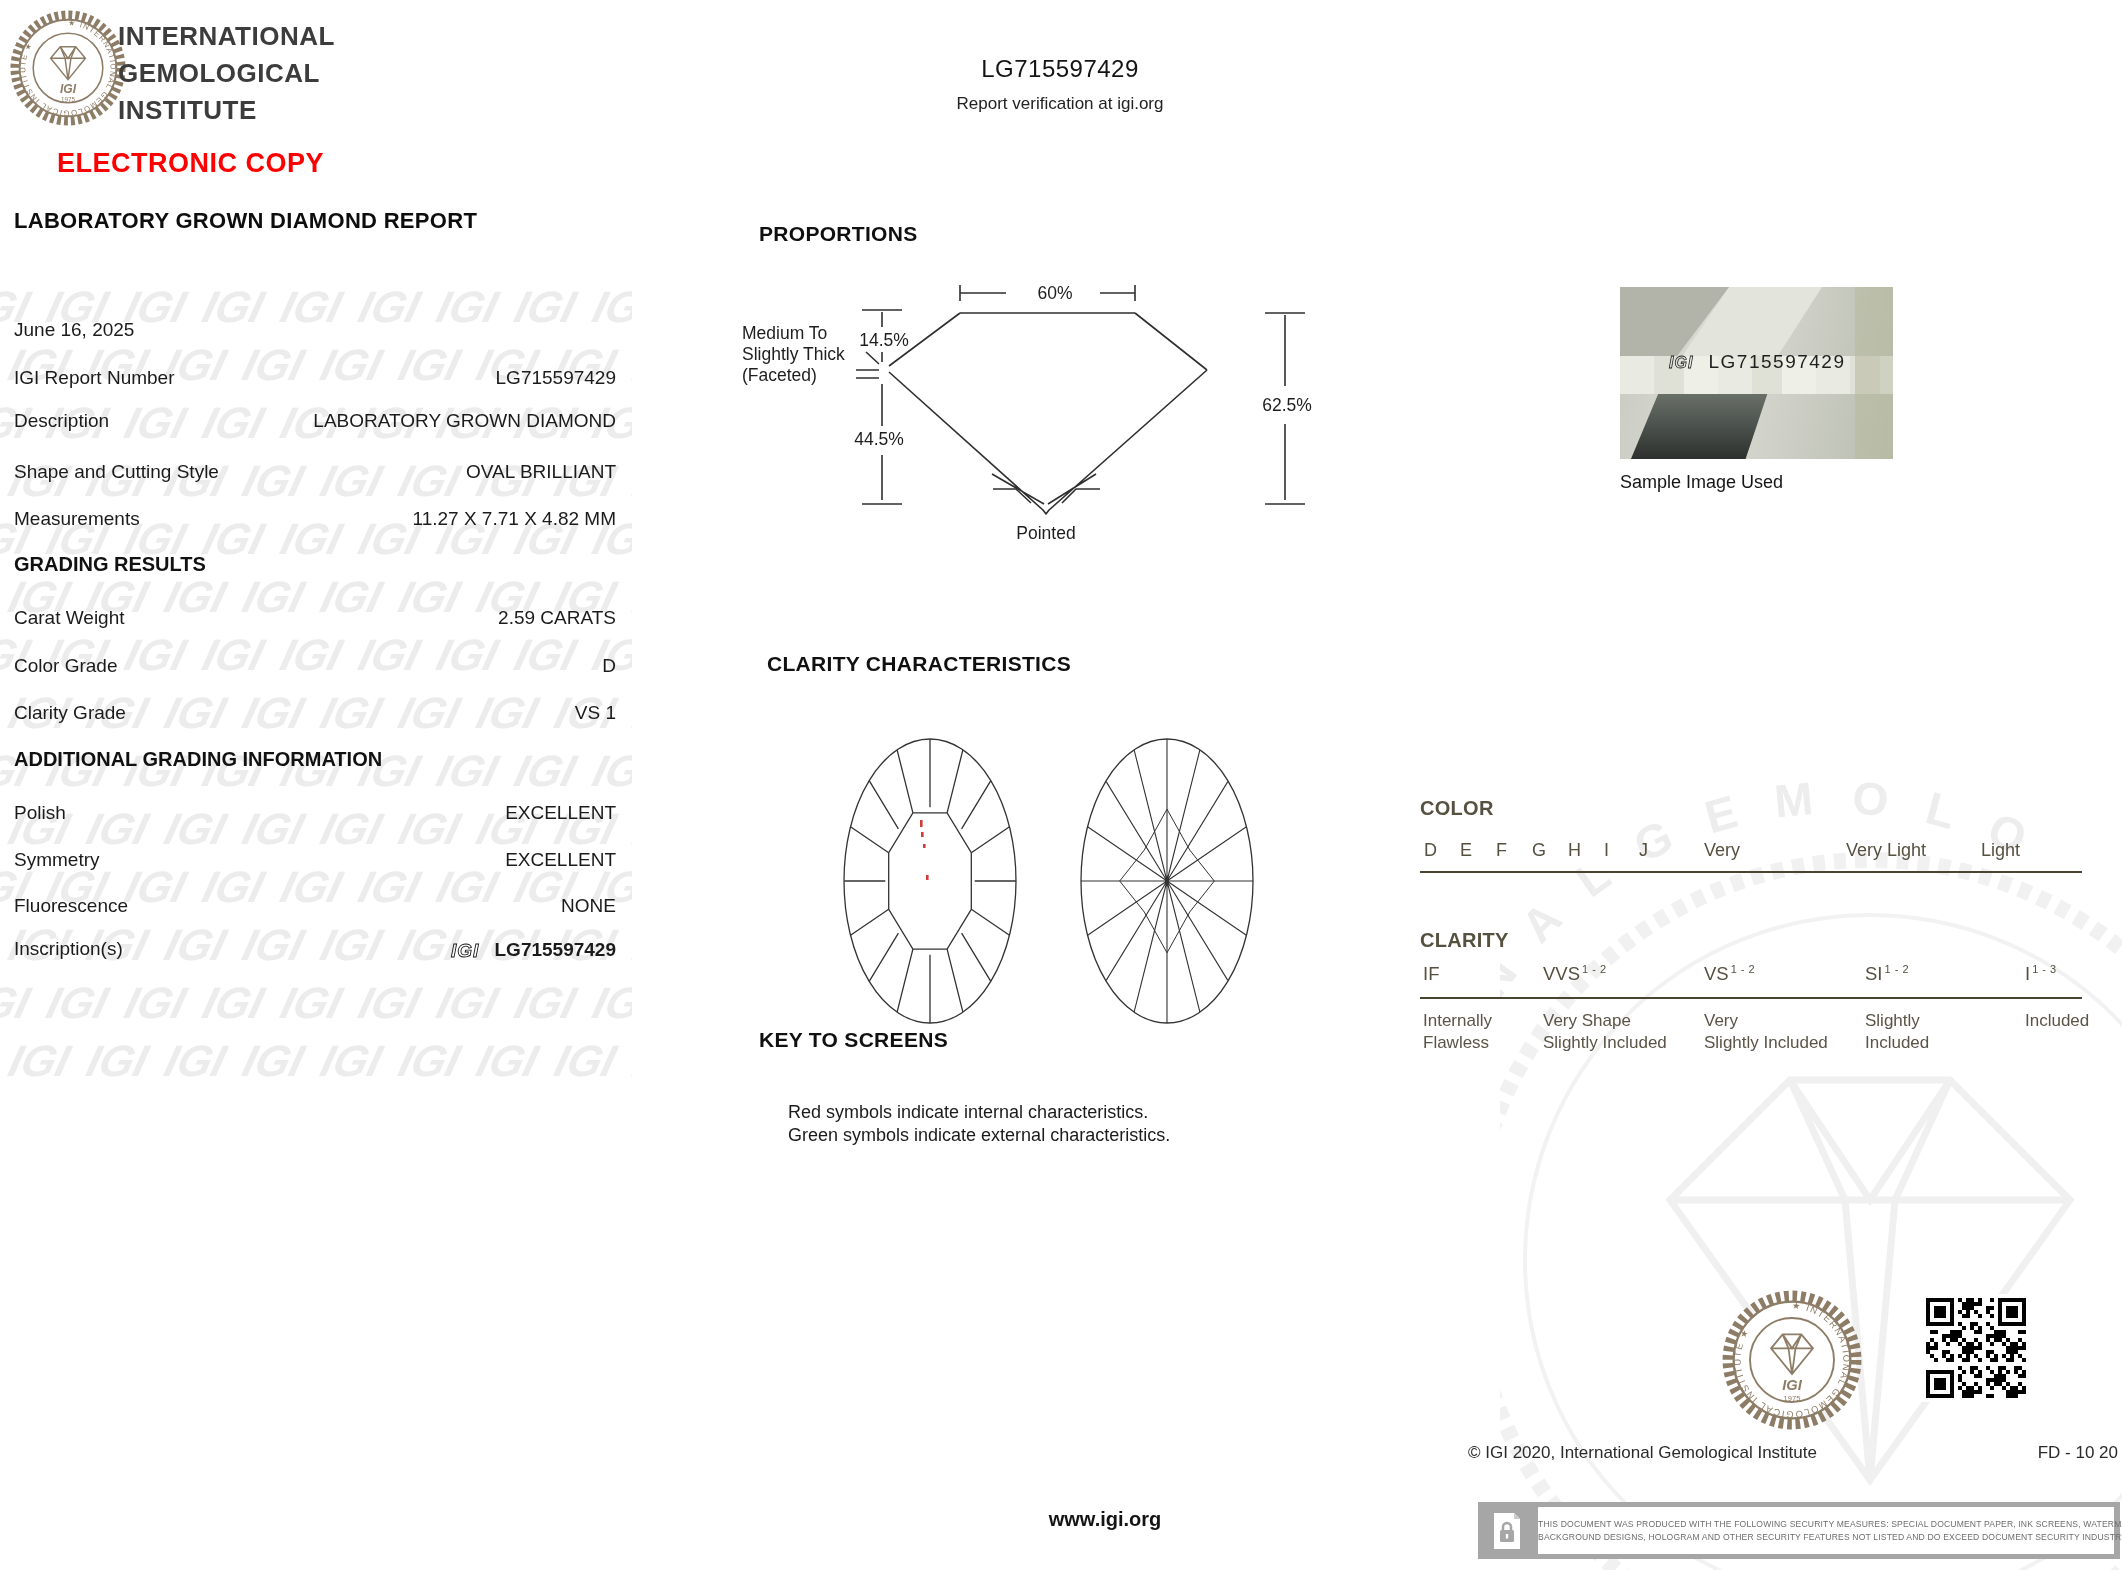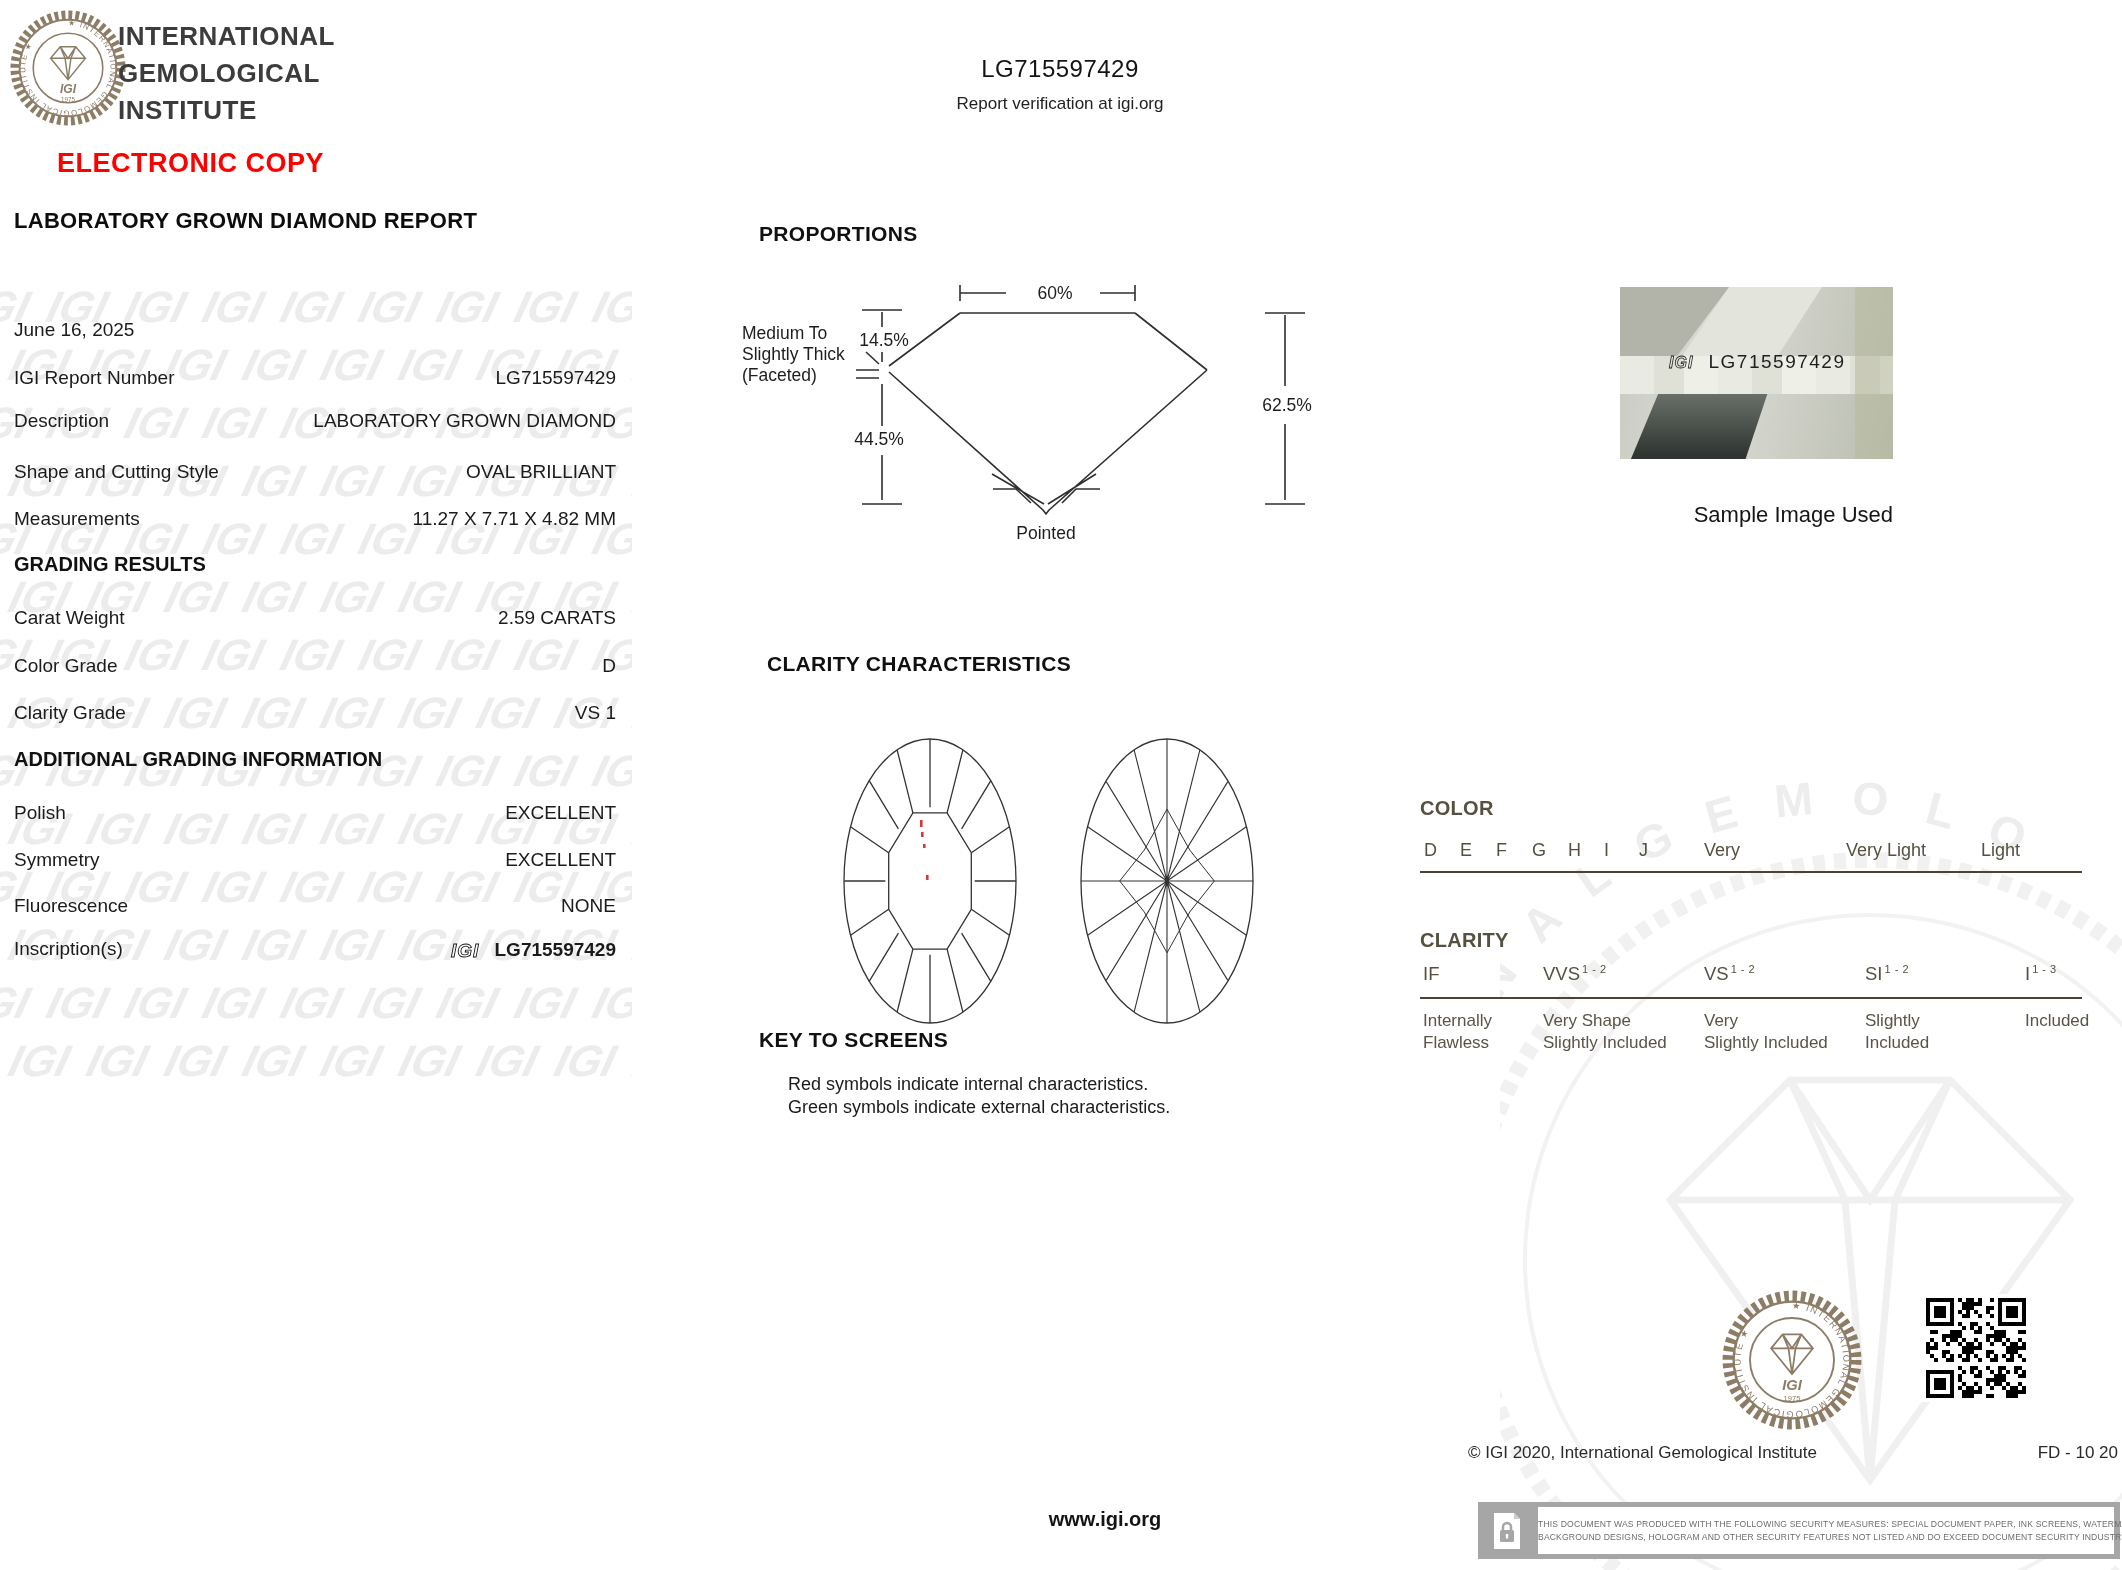--- a/index.html
+++ b/index.html
@@ -22,36 +22,36 @@
         font-size:19px;color:#1b1b1b;}
   .lhead{position:absolute;left:14px;font-size:20px;font-weight:bold;color:#111;}
   .lval{text-align:right;}
   .insc-val{display:flex;align-items:center;gap:6px;font-weight:600;}
   .comments{position:absolute;left:14px;top:972px;width:592px;font-size:19px;line-height:24.5px;color:#1b1b1b;}
 
   
   .sechead{font-size:21px;font-weight:bold;color:#101010;letter-spacing:.3px;}
 
   
-  .keyline{position:absolute;left:788px;font-size:18px;color:#1b1b1b;}
+  .keyline{position:absolute;left:788px;font-size:18px;color:#1b1b1b;margin-top:28px;}
 
   
   .photo{left:1620px;top:287px;width:273px;height:172px;overflow:hidden;background:#cfd1c8;}
   .ph{position:absolute;}
   .ph-base{inset:0;background:linear-gradient(100deg,#c8cac1 0%,#dadcd3 35%,#cfd1c8 60%,#b9bcae 100%);}
   .ph-tri1{left:0;top:0;width:100%;height:42%;background:#b2b4aa;clip-path:polygon(0 0,40% 0,20% 100%,0 100%);}
   .ph-tri2{left:0;top:0;width:100%;height:42%;background:#e3e5dd;clip-path:polygon(40% 0,74% 0,57% 100%,22% 100%);}
   .ph-band{left:0;top:40%;width:100%;height:22%;
            background:repeating-linear-gradient(90deg,#e9ebe3 0 34px,#dfe1d7 34px 64px,#eef0e8 64px 98px);}
   .ph-dark{left:0;top:62%;width:100%;height:38%;
            background:linear-gradient(180deg,#697068,#2c312f);clip-path:polygon(14% 0,54% 0,46% 100%,4% 100%);}
   .ph-olive{right:0;top:0;width:14%;height:100%;background:#b7b99f;opacity:.55;}
   .ph-insc{left:0;top:37%;width:100%;text-align:center;font-size:19px;letter-spacing:1.5px;color:#1f1f1f;
            display:flex;align-items:center;justify-content:center;gap:7px;}
-  .caption{left:1620px;top:502px;width:273px;text-align:right;font-size:22px;color:#151515;}
+  .caption{left:1620px;top:472px;width:273px;text-align:left;font-size:18px;color:#151515;}
 
   
   .scalehead{font-size:20px;font-weight:bold;color:#55503f;letter-spacing:.3px;}
   .cletter{position:absolute;top:840px;font-size:18px;color:#55503f;}
   .rule{position:absolute;left:1420px;width:662px;height:2px;background:#49432f;}
   .cgrade{position:absolute;top:963px;font-size:18.5px;color:#55503f;text-align:right;}
   .cgrade .sup{font-size:11px;position:relative;top:-7px;margin-left:2px;letter-spacing:.5px;}
   .cdesc{position:absolute;top:1010px;font-size:17px;line-height:22px;color:#5a5447;}
 
   

